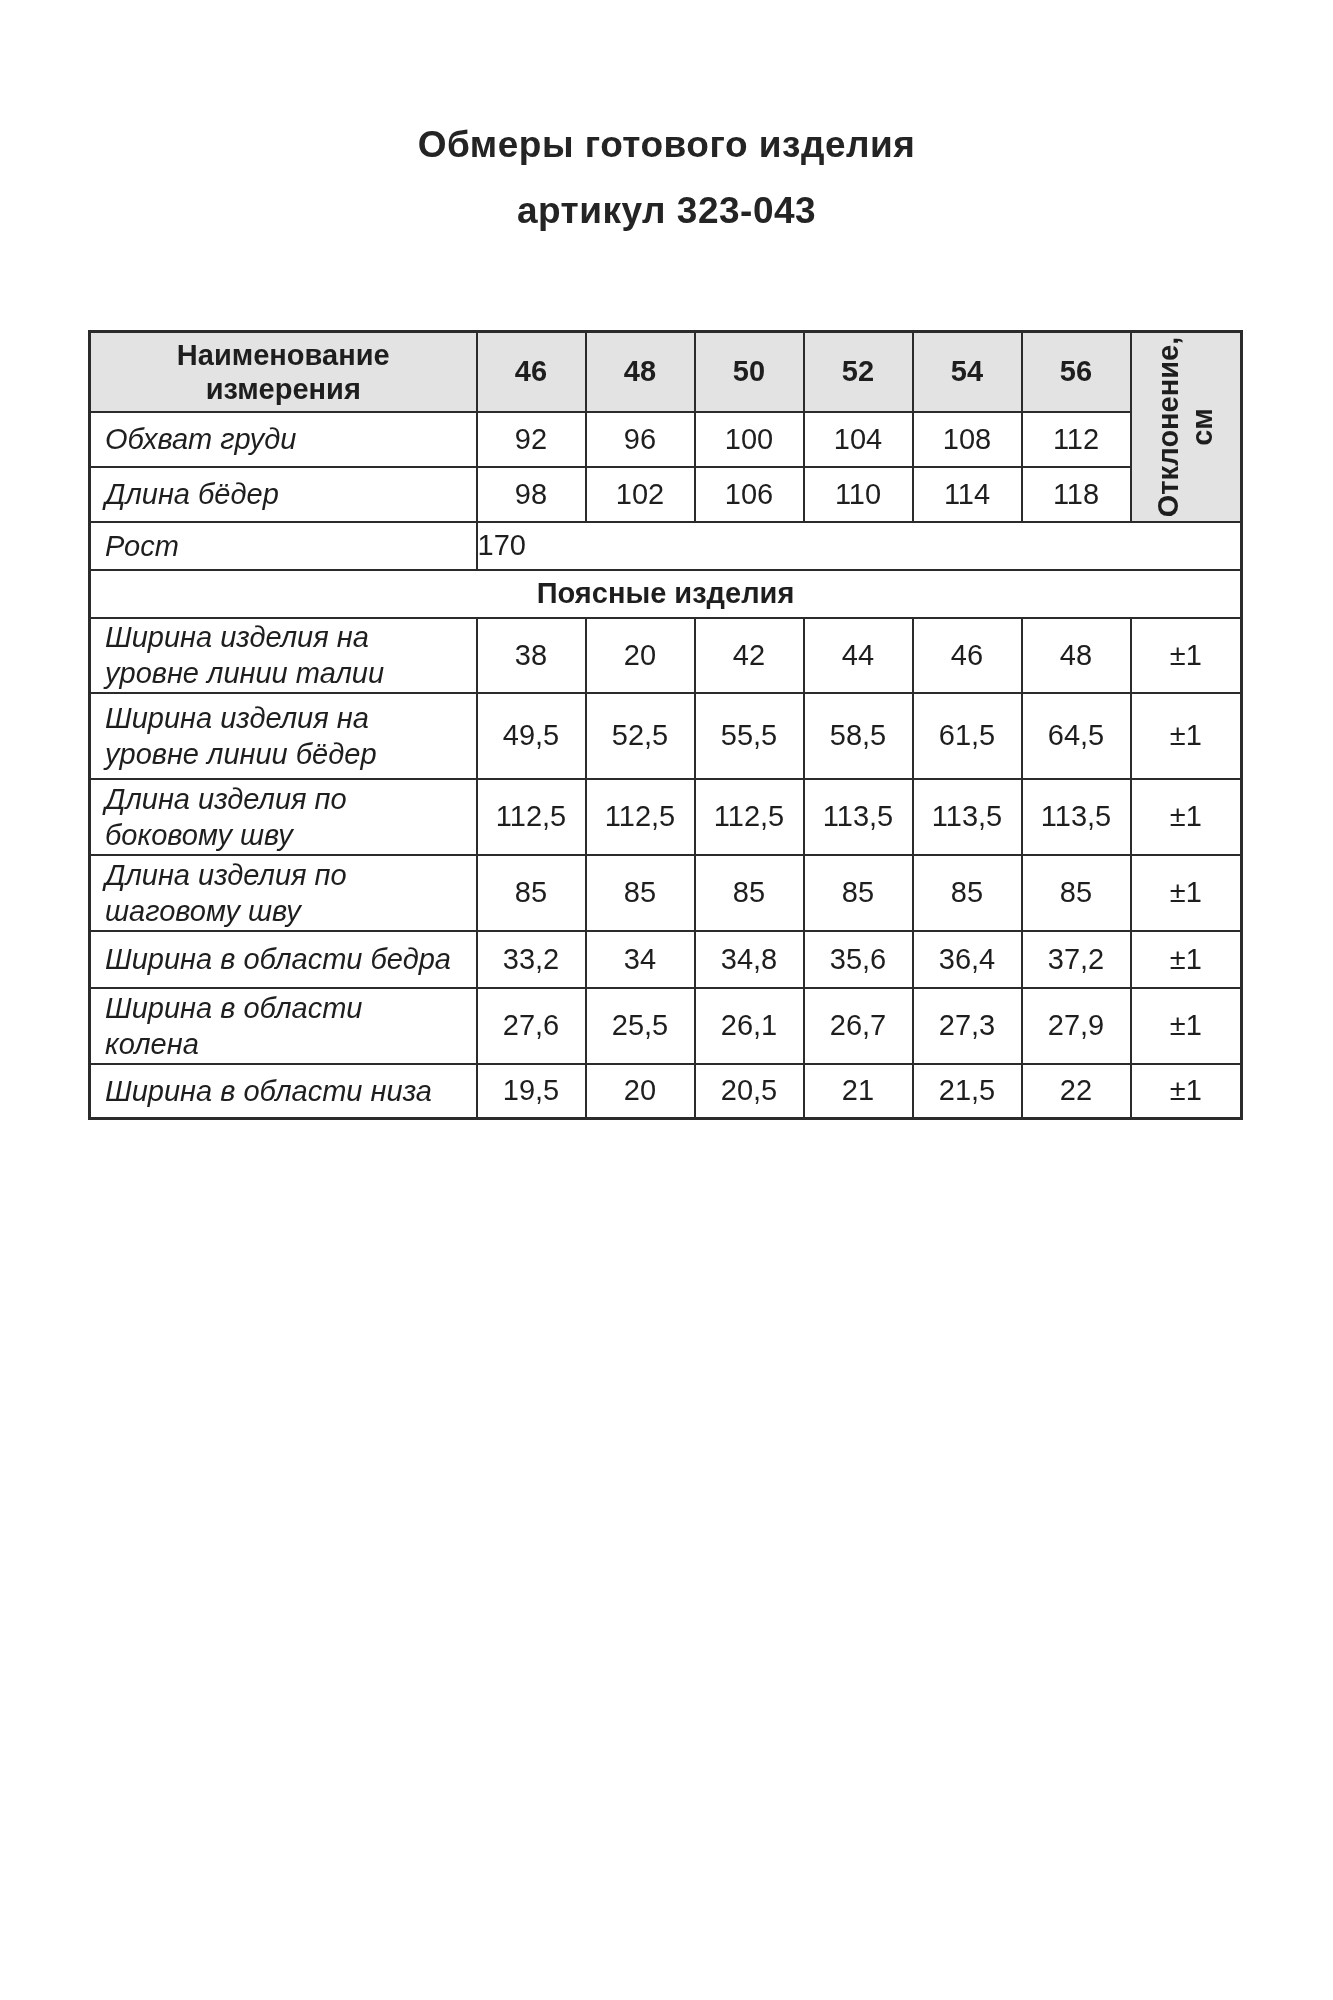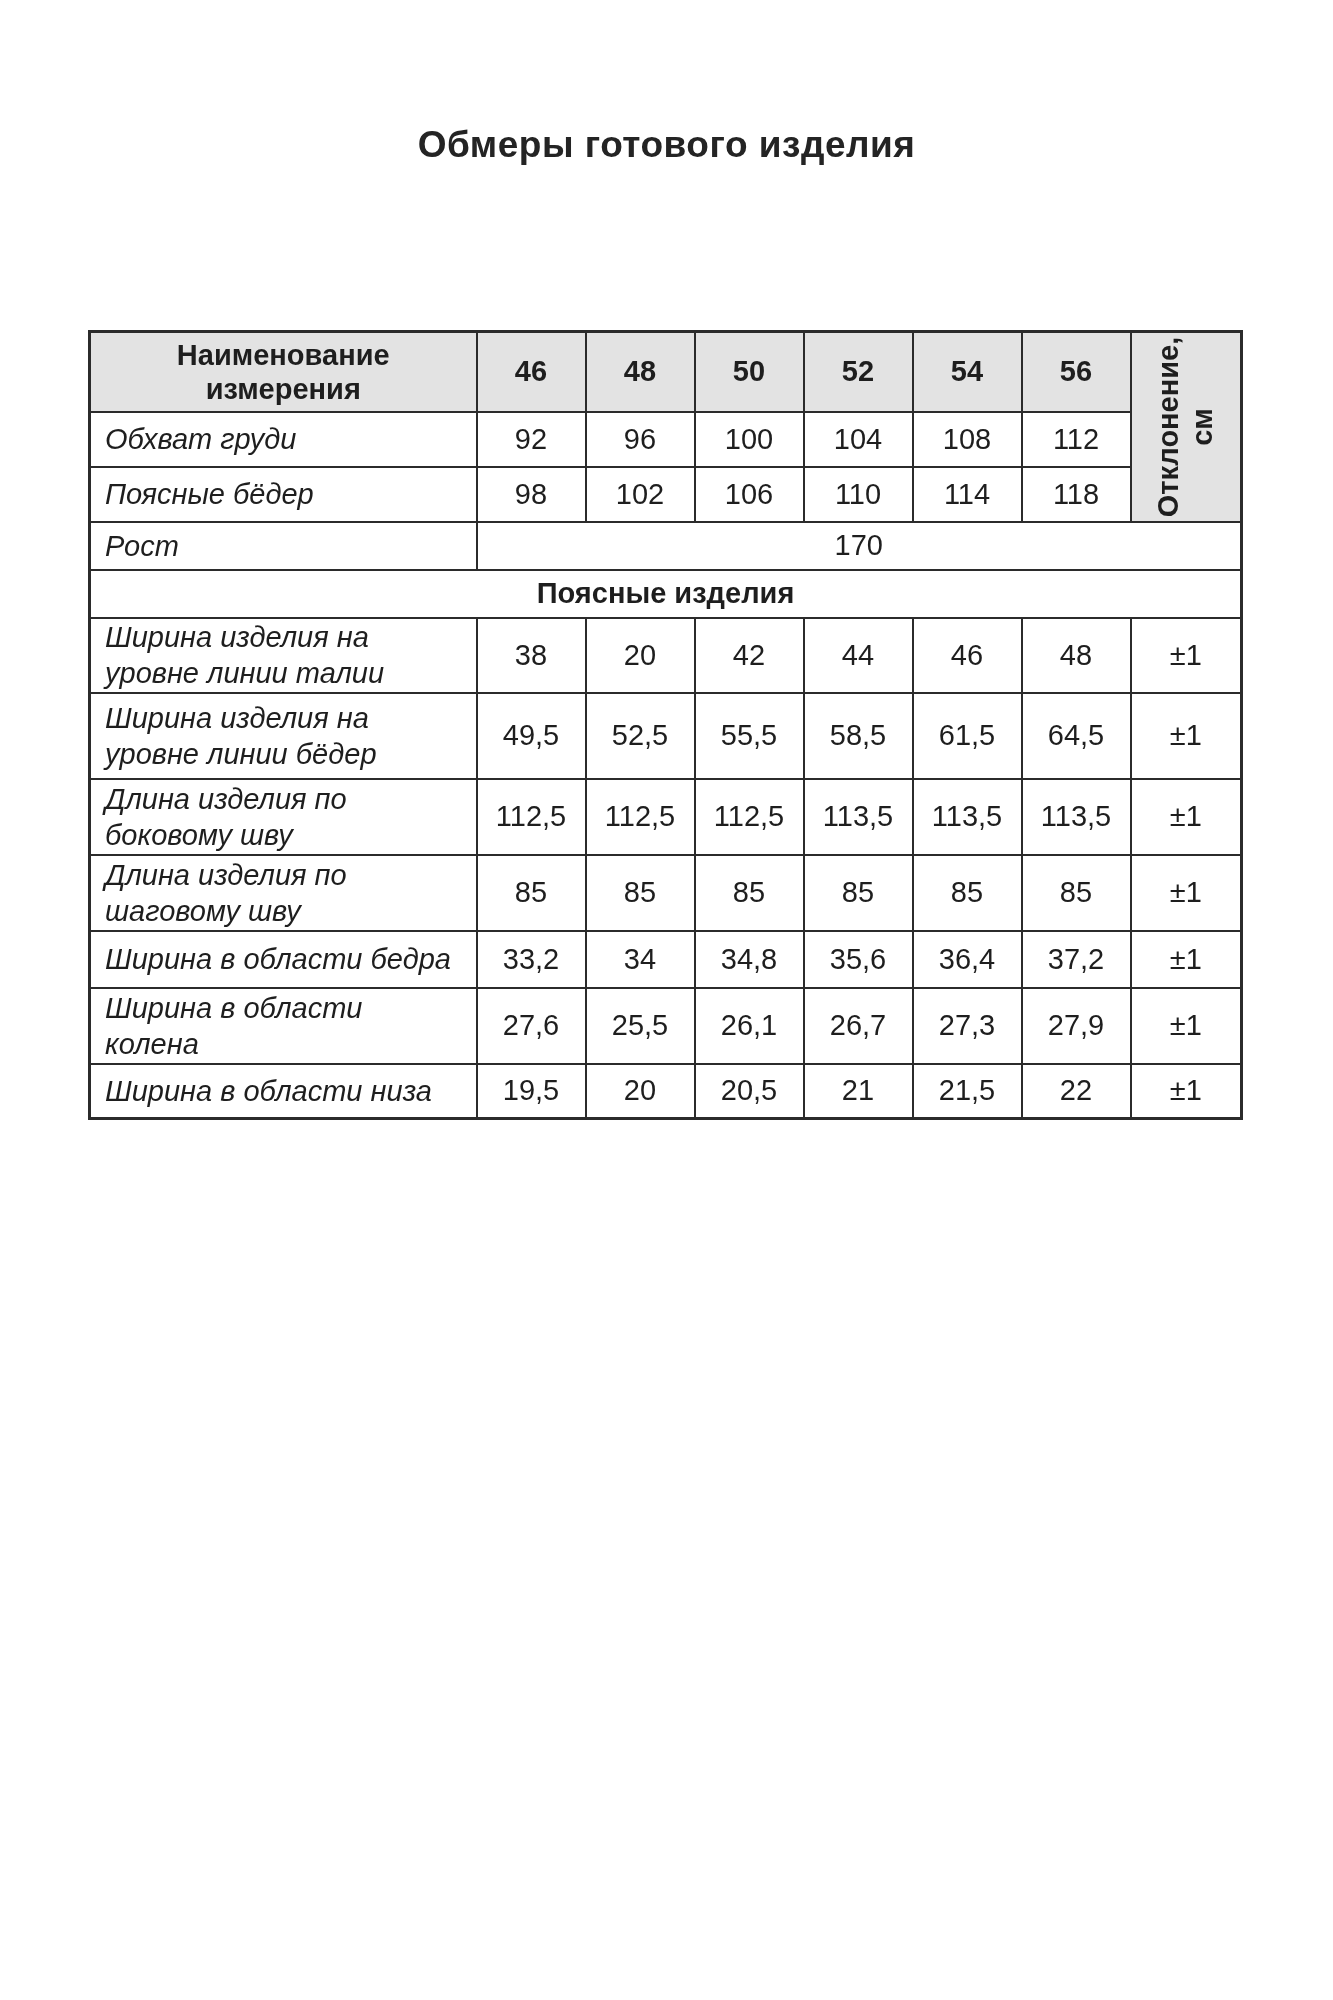--- a/index.html
+++ b/index.html
@@ -53,41 +53,42 @@
   .size-cell { font-weight: bold; text-align: center; }
   .label-cell {
     text-align: left;
     padding-left: 14px;
     padding-right: 8px;
     white-space: pre-line;
     line-height: 36px;
     font-style: italic;
   }
   .val-cell { text-align: center; }
-  .span-cell { text-align: center; }
+  .span-cell { text-align: left; }
   .section-cell { text-align: center; font-weight: bold; }
   .dev-head-cell { position: relative; }
   .dev-rotate-wrap {
     position: absolute; inset: 0;
     display: flex; align-items: center; justify-content: center;
   }
   .dev-rotate-wrap > div {
     transform: rotate(-90deg);
     font-weight: bold;
     font-size: 29px;
     line-height: 34px;
     text-align: center;
     white-space: pre-line;
   }
 </style>
 </head>
 <body>
 
 <div class="titles">
   <div class="title-line">Обмеры готового изделия</div>
+  <div class="title-line">артикул 323-043</div>
 </div>
 
 <table class="size-table">
   <colgroup>
     <col style="width:387px">
     <col style="width:109px">
       <col style="width:109px">
       <col style="width:109px">
     <col style="width:109px">
       <col style="width:109px">
@@ -117,21 +118,21 @@
     <td class="label-cell">Обхват груди</td>
     <td class="val-cell">92</td>
     <td class="val-cell">96</td>
     <td class="val-cell">100</td>
     <td class="val-cell">104</td>
     <td class="val-cell">108</td>
     <td class="val-cell">112</td>
   </tr>
 
   <tr class="h55">
-    <td class="label-cell">Поясные бёдер</td>
+    <td class="label-cell">Длина бёдер</td>
     <td class="val-cell">98</td>
     <td class="val-cell">102</td>
     <td class="val-cell">106</td>
     <td class="val-cell">110</td>
     <td class="val-cell">114</td>
     <td class="val-cell">118</td>
   </tr>
 
   <tr class="h45">
     <td class="label-cell">Рост</td>

